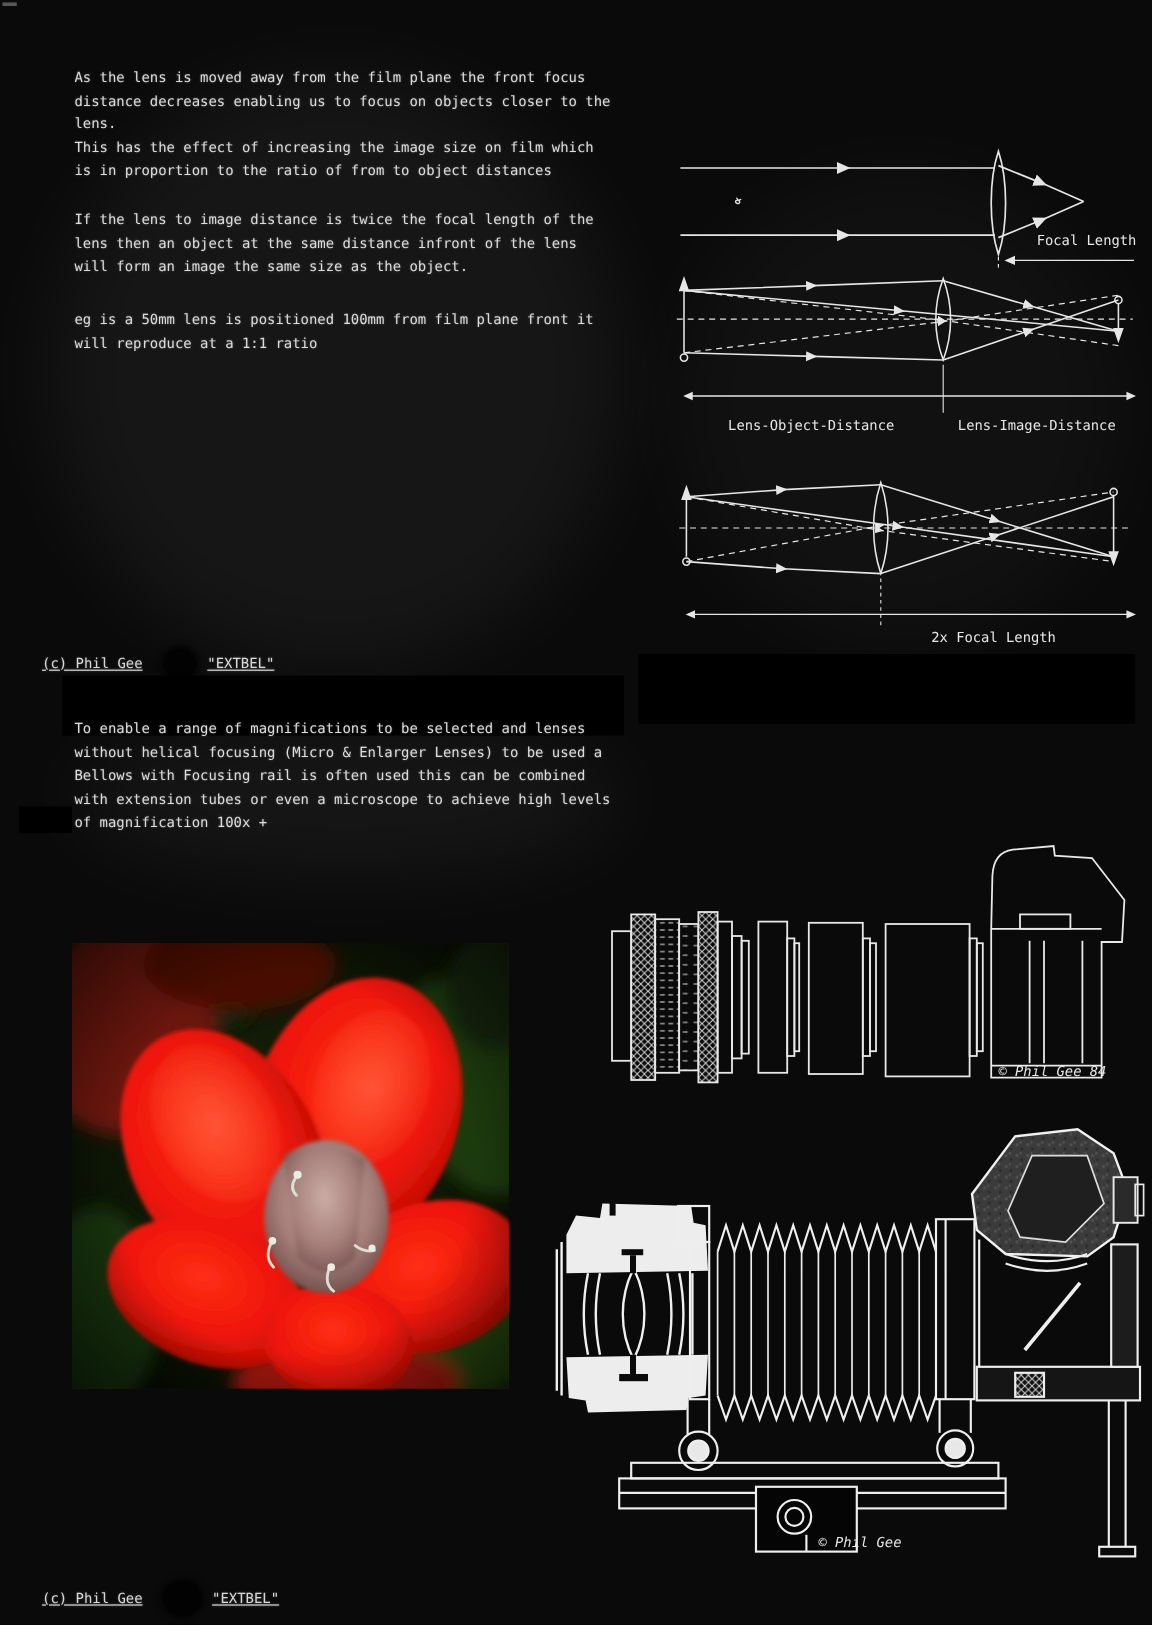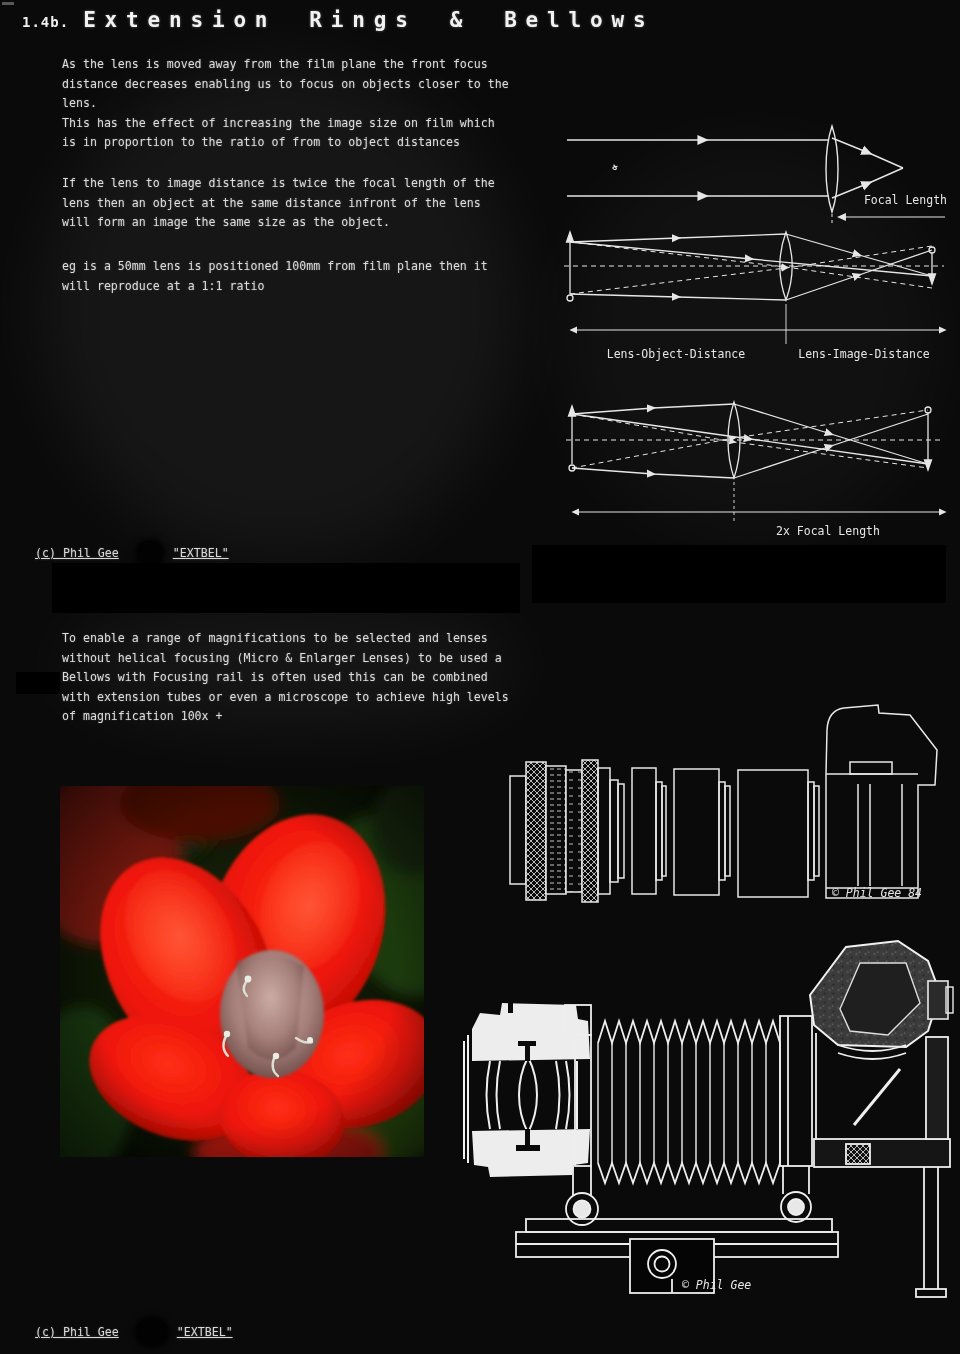--- a/index.html
+++ b/index.html
@@ -24,47 +24,43 @@
 </head>
 <body>
 
 <div class="page">
 
   <div class="patch" style="left:40px;top:60px;width:480px;height:500px;"></div>
   <div class="patch" style="left:60px;top:600px;width:460px;height:130px;"></div>
   <div class="patch" style="left:560px;top:140px;width:380px;height:400px;background:rgba(255,255,255,0.03);"></div>
   <div class="speck" style="left:2px;top:2px;width:12px;height:3px;"></div>
 
-  <div class="titlebar">
-    <span class="sec-num">1.4b.</span>
-    <span class="title">Extension Rings &amp; Bellows</span>
-  </div>
 
   <div class="para" style="top:55px;">As the lens is moved away from the film plane the front focus
 distance decreases enabling us to focus on objects closer to the
 lens.
 This has the effect of increasing the image size on film which
 is in proportion to the ratio of from to object distances</div>
   <div class="para" style="top:174px;">If the lens to image distance is twice the focal length of the
 lens then an object at the same distance infront of the lens
 will form an image the same size as the object.</div>
-  <div class="para" style="top:257px;">eg is a 50mm lens is positioned 100mm from film plane then it
+  <div class="para" style="top:257px;">eg is a 50mm lens is positioned 100mm from film plane front it
 will reproduce at a 1:1 ratio</div>
 
   <div class="credit" style="top:541px;">
     <span class="cp">(c) Phil Gee</span>
     <span class="blot"></span>
     <span>"EXTBEL"</span>
   </div>
 
   <div class="blackbox" style="left:52px;top:563px;width:468px;height:50px;"></div>
   <div class="blackbox" style="left:532px;top:545px;width:414px;height:58px;"></div>
   <div class="blackbox" style="left:16px;top:672px;width:44px;height:22px;"></div>
 
-  <div class="para" style="top:629px;">To enable a range of magnifications to be selected and lenses
+  <div class="para" style="top:598px;">To enable a range of magnifications to be selected and lenses
 without helical focusing (Micro &amp; Enlarger Lenses) to be used a
 Bellows with Focusing rail is often used this can be combined
 with extension tubes or even a microscope to achieve high levels
 of magnification 100x +</div>
 
   <svg class="diag" style="left:555px;top:118px;" width="395" height="112" viewBox="0 0 395 112">
     <defs>
       <marker id="ar1" viewBox="0 0 10 10" refX="6" refY="5" markerWidth="9" markerHeight="9" orient="auto-start-reverse">
         <path d="M0,1 L9,5 L0,9 Z" fill="#e6e6e6"></path>
       </marker>

